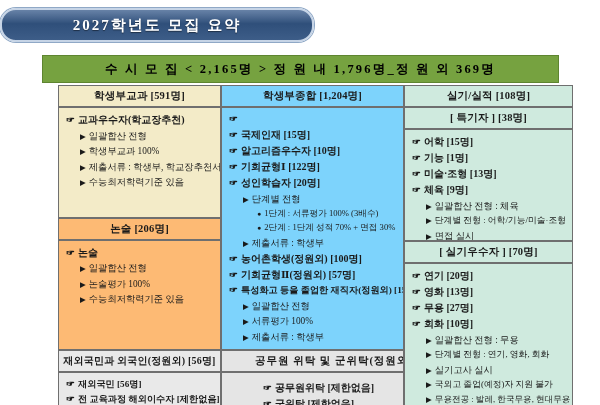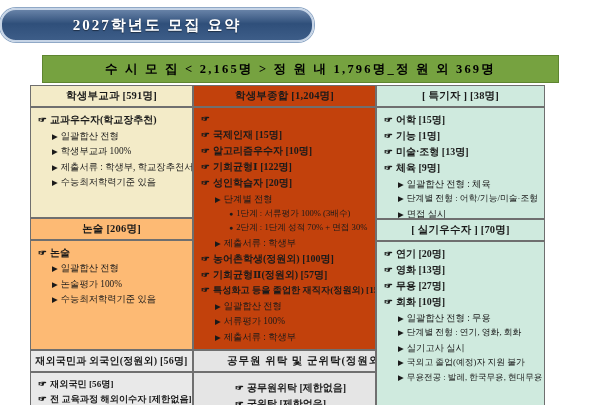--- a/index.html
+++ b/index.html
@@ -68,21 +68,21 @@
     color: #000000;
     font-size: 12.5px;
     font-weight: bold;
     letter-spacing: 2.2px;
     white-space: nowrap;
   }
 
   
   .grid {
     position: absolute;
-    left: 30px; top: 85px;
+    left: 58px; top: 85px;
     width: 515px; height: 312px;
     display: grid;
     grid-template-columns: 163px 183px 169px;
   }
   .col { display: flex; flex-direction: column; min-width: 0; }
 
   .cell {
     border: 1px solid #6f6f6f;
     box-sizing: border-box;
     padding: 3px 5px;
@@ -94,21 +94,21 @@
     font-weight: bold;
     font-size: 10.5px;
     padding: 3px 2px;
     white-space: nowrap;
     letter-spacing: .2px;
   }
   .body-cell { flex: 1; }
 
   
   .tint-yellow  { background: #f3ebc8; }
-  .tint-pink    { background: #c2410c; }
+  .tint-pink    { background: #7dd3fc; }
   .tint-mint    { background: #cfeade; }
   .tint-lav     { background: #fdba74; }
   .tint-grey    { background: #e9e9e9; }
   .tint-cream   { background: #e5e5e5; padding-left: 33px; }
 
   
   ul { list-style: none; margin: 0; padding: 0; }
   .lv1 {
     font-weight: bold;
     font-size: 10px;
@@ -298,20 +298,21 @@
         </li>
         <li class="lv1" style="margin-left:8px;">
           <span class="bullet">☞</span>
           <span>군위탁 [제한없음]</span>
         </li>
       </ul>
     </div>
   </div>
 
   <div class="col">
+    <div class="cell hdr tint-mint">실기/실적 [108명]</div>
 
     <div class="cell hdr tint-mint">[ 특기자 ] [38명]</div>
 
     <div class="cell tint-mint" style="height:112px;">
       <ul>
         <li class="lv1">
           <span class="bullet">☞</span>
           <span>어학 [15명]</span>
         </li>
         <li class="lv1">

